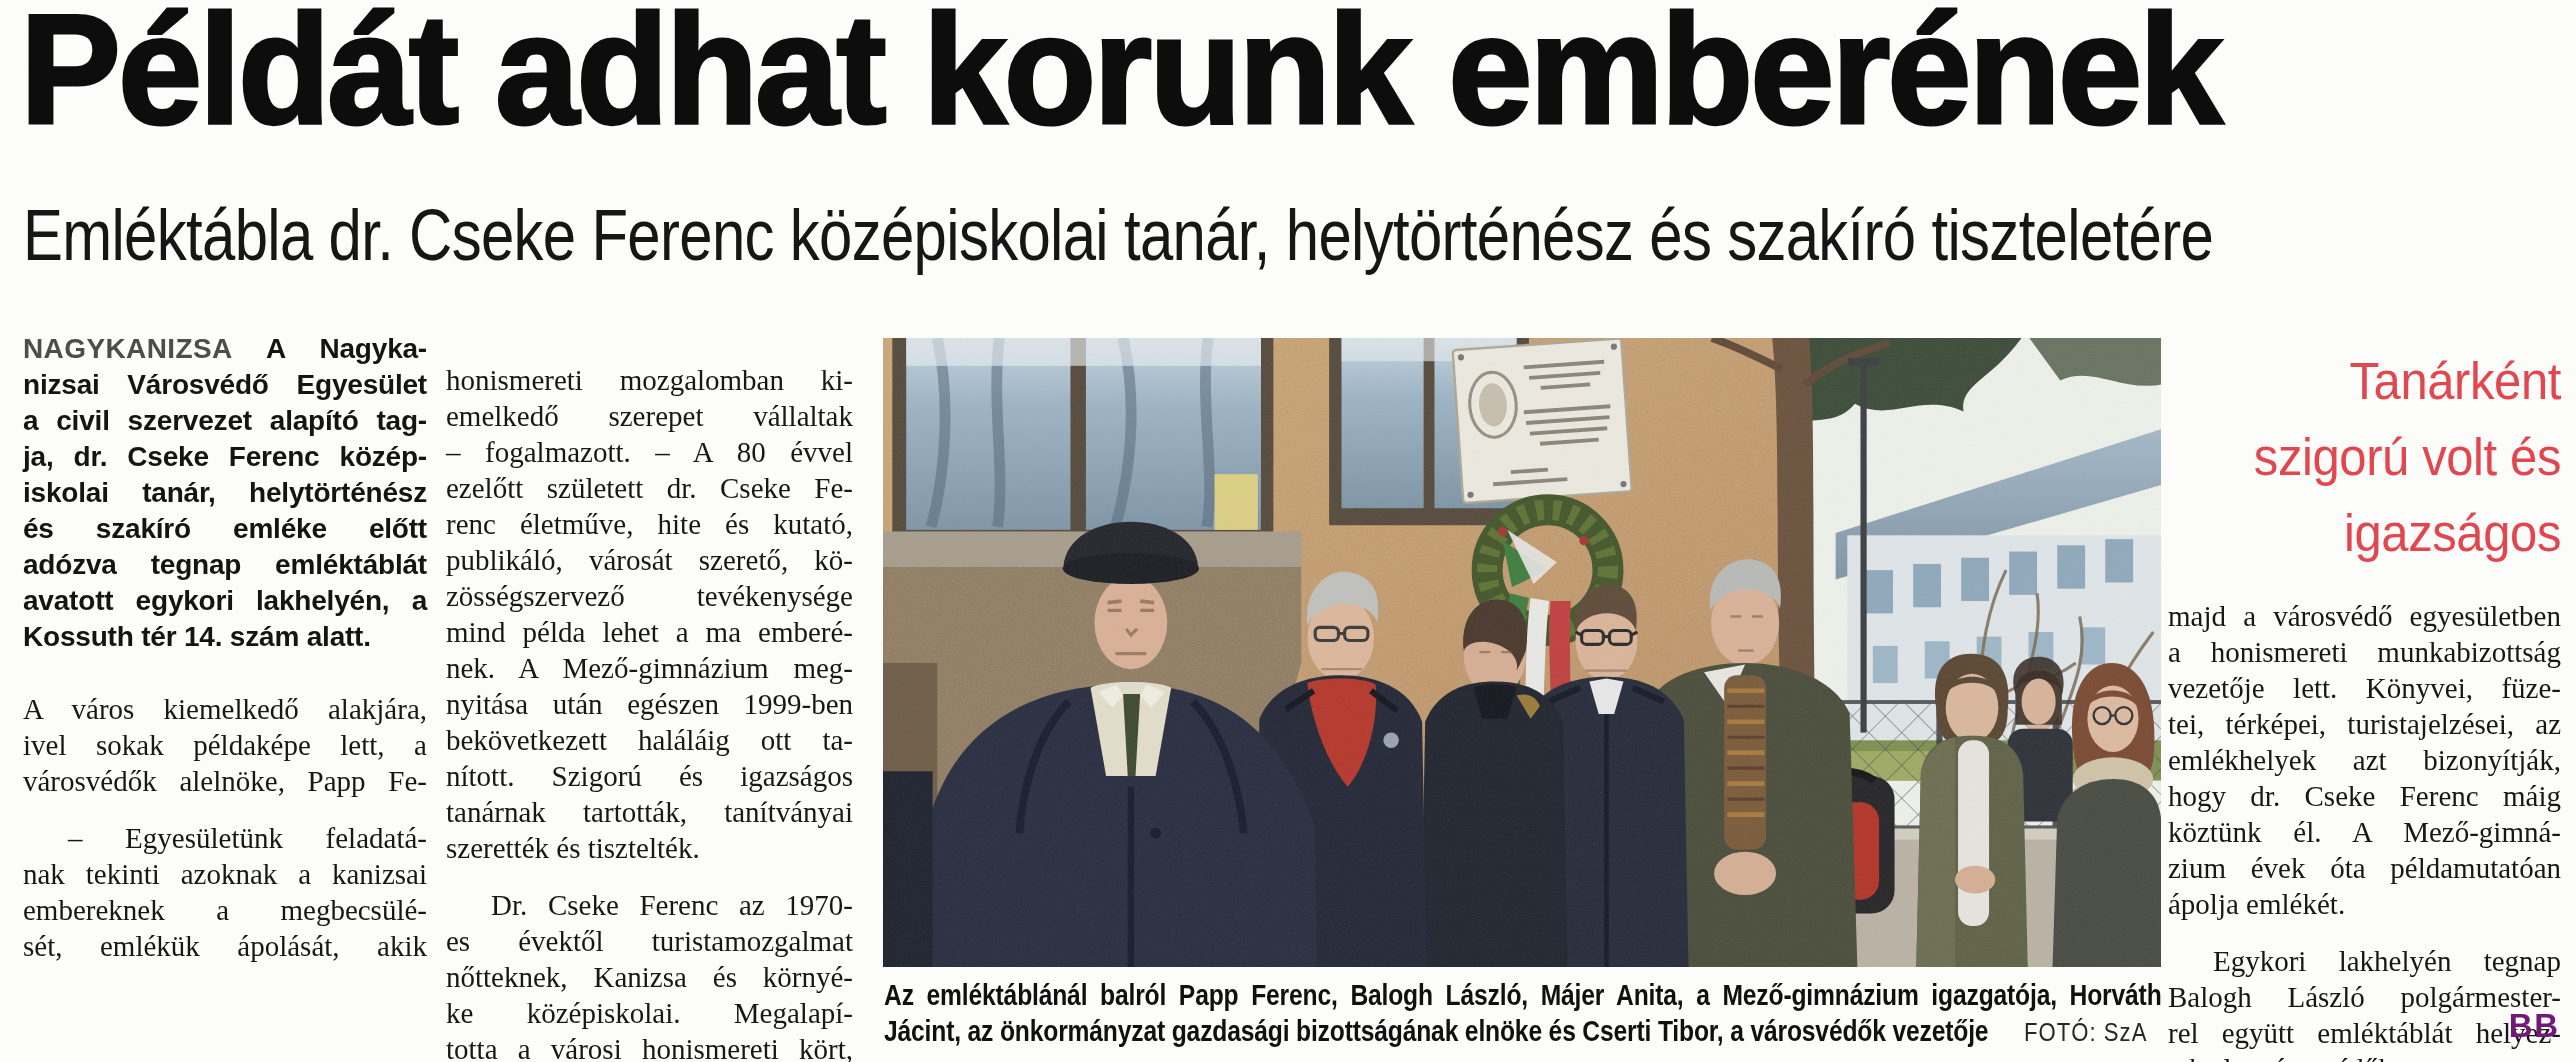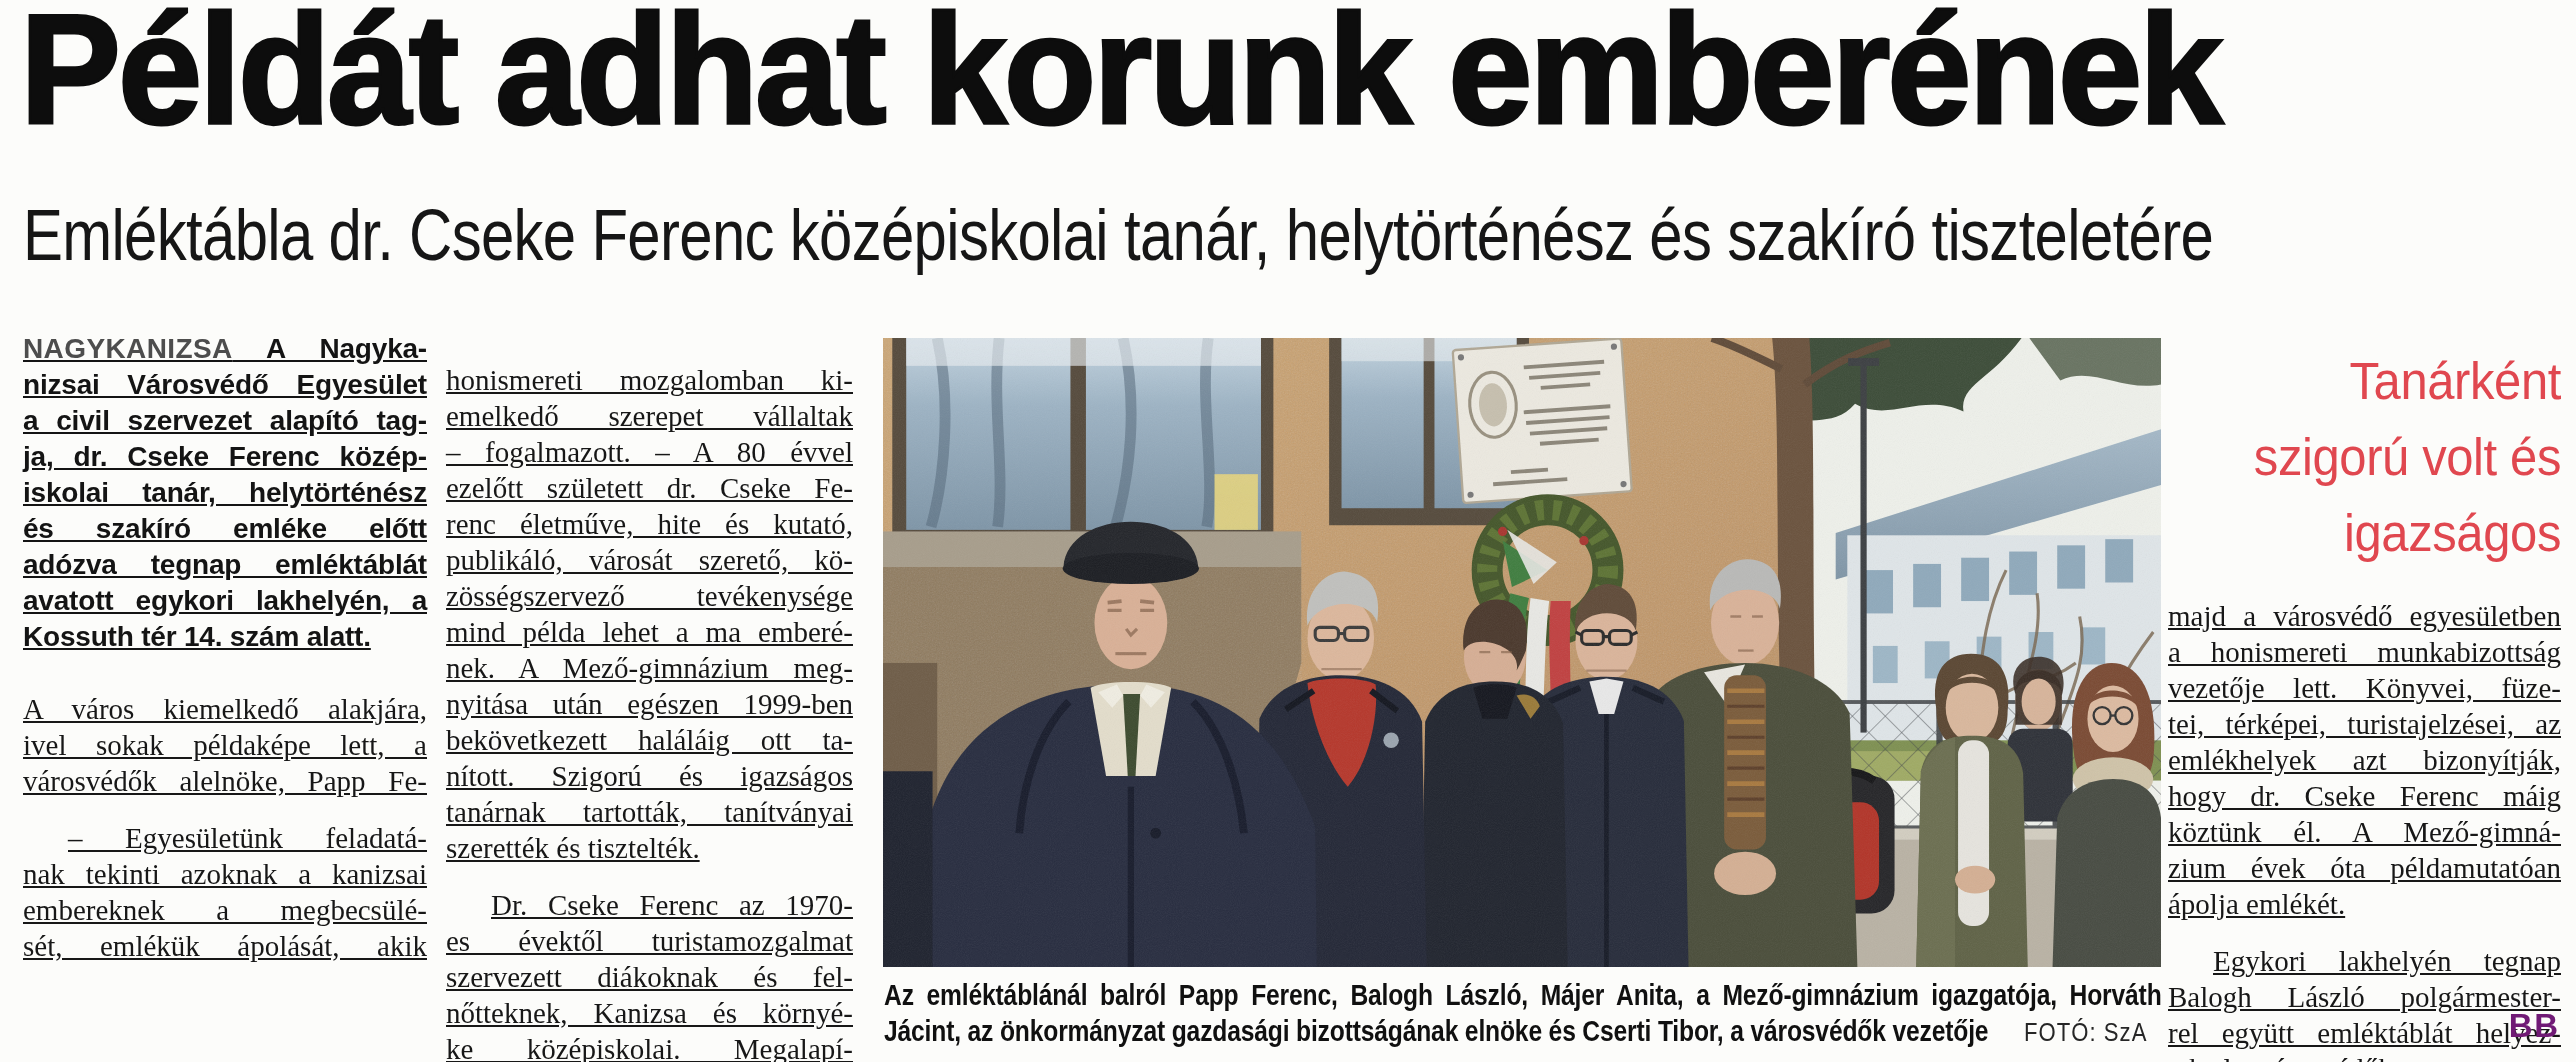--- a/index.html
+++ b/index.html
@@ -27,21 +27,21 @@
   .col{color:#171717;}
   .col1{left:23px;top:331px;width:404px;}
   .col2{left:446px;top:341px;width:407px;}
   .col3{left:2168px;top:333px;width:393px;height:732px;}
   .para{margin:0;}
   .para.sans-bold{
     font:700 28px/36px "Liberation Sans",sans-serif;
     color:#141414;letter-spacing:-0.2px;margin-bottom:36px;
   }
   .para.serif{font:400 29px/36px "Liberation Serif",serif;margin-top:21px;}
-  .tline{text-align:justify;text-align-last:justify;text-decoration:underline;}
+  .tline{text-align:justify;text-align-last:justify;}
   .tline.endline{text-align-last:left;}
   .para.indent .tline:first-child{text-indent:45px;}
   .lead{color:#4d4d4d;letter-spacing:0.4px;}
   
   .pullquote{
     font:400 51px/76px "Liberation Sans",sans-serif;
     color:#e0474f;text-align:right;white-space:pre-line;
     letter-spacing:-0.4px;padding-top:11px;margin-bottom:26px;
     transform:scaleX(0.96);transform-origin:right top;
   }
@@ -112,21 +112,20 @@
         <div class="tline">nek. A Mező-gimnázium meg-</div>
         <div class="tline">nyitása után egészen 1999-ben</div>
         <div class="tline">bekövetkezett haláláig ott ta-</div>
         <div class="tline">nított. Szigorú és igazságos</div>
         <div class="tline">tanárnak tartották, tanítványai</div>
         <div class="tline endline">szerették és tisztelték.</div>
       </div>
       <div class="para serif indent">
         <div class="tline">Dr. Cseke Ferenc az 1970-</div>
         <div class="tline">es évektől turistamozgalmat</div>
-        <div class="tline">szervezett diákoknak és fel-</div>
         <div class="tline">nőtteknek, Kanizsa és környé-</div>
         <div class="tline">ke középiskolai. Megalapí-</div>
         <div class="tline">totta a városi honismereti kört,</div>
       </div>
     </div>
 
   <figure class="abs photo">
     <svg viewBox="0 0 1650 813" preserveAspectRatio="none">
       <defs>
         <linearGradient id="wallGrad" x1="0" y1="0" x2="1" y2="1">

